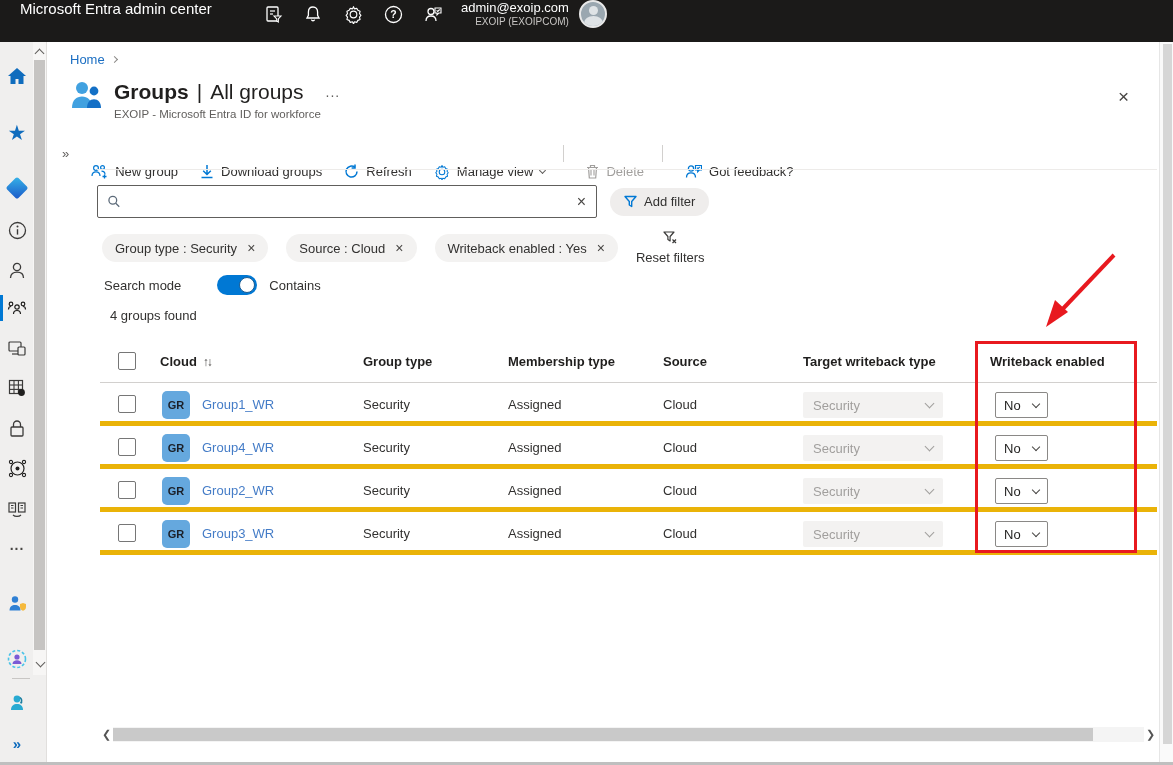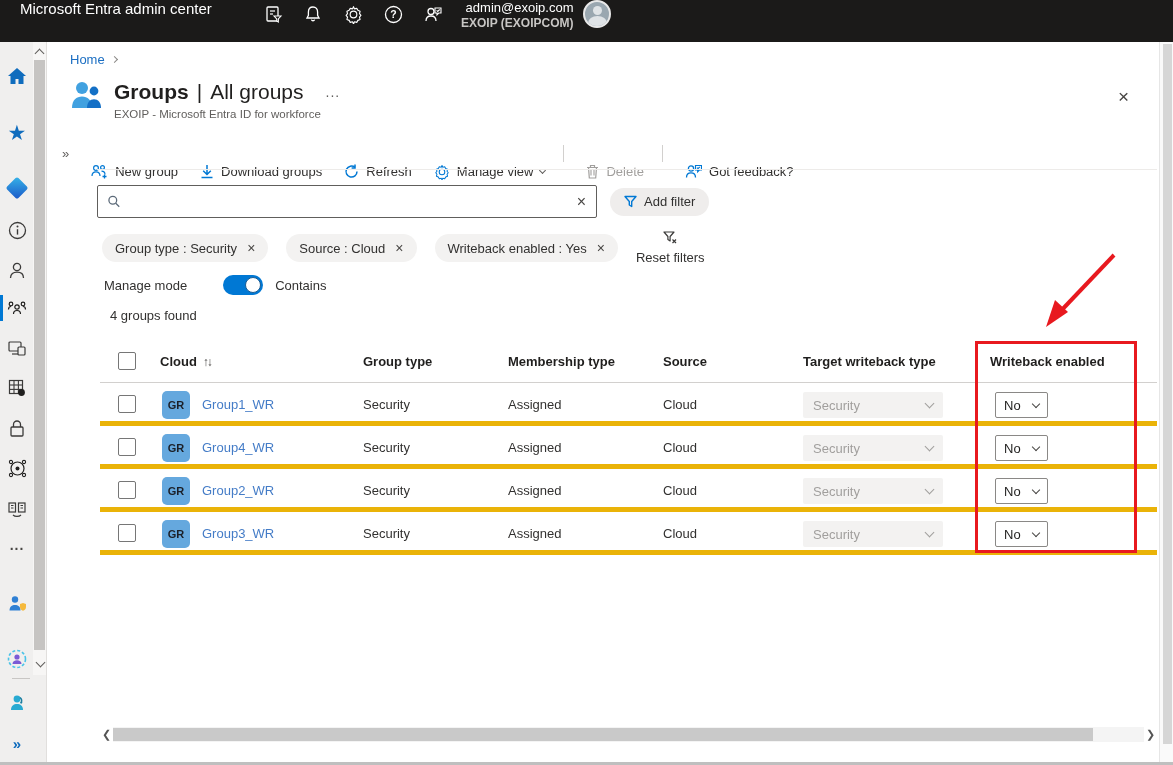--- a/index.html
+++ b/index.html
@@ -9,21 +9,21 @@
   
   .topbar { position:absolute; left:0; top:0; width:1173px; height:42px; background:#1b1a19; display:flex; align-items:flex-start; z-index:50; }
   .brand { color:#fff; font-size:15px; margin-left:20px; width:215px; white-space:nowrap; }
   .topsearch { width:537px; height:27px; background:#484644; border:1px solid #7d7b79; border-radius:2px; display:flex; align-items:center; padding:0 8px; gap:7px; }
   .topsearch input { background:transparent; border:none; outline:none; color:#e8e6e3; font-size:13px; width:100%; font-family:"Liberation Sans",sans-serif; }
   .topsearch input::placeholder { color:#d2d0ce; }
   .topicons { display:flex; align-items:center; gap:12px; margin-left:24px; }
   .topicon { width:28px; height:28px; display:flex; align-items:center; justify-content:center; color:#fff; cursor:pointer; }
   .account { margin-left:14px; text-align:right; line-height:1.25; }
   .account .email { color:#fff; font-size:13px; }
-  .account .tenant { color:#c8c6c4; font-size:12px; font-weight:bold; }
+  .account .tenant { color:#c8c6c4; font-size:10px; font-weight:normal; }
   .avatar-circle { width:28px; height:28px; border-radius:50%; background:#9aa7b0; margin:0 8px 0 10px; position:relative; overflow:hidden; border:2px solid #e8e8e8; }
   .avatar-circle:before { content:""; position:absolute; left:8px; top:4px; width:9px; height:9px; border-radius:50%; background:#dfe3e6; }
   .avatar-circle:after { content:""; position:absolute; left:3px; top:14px; width:19px; height:14px; border-radius:50% 50% 0 0; background:#dfe3e6; }
 
   
   .sidebar { position:absolute; left:0; top:42px; width:47px; height:723px; background:#f0efee; border-right:1px solid #e1dfdd; }
   .sb-item { position:absolute; left:0; width:34px; height:32px; display:flex; align-items:center; justify-content:center; cursor:pointer; }
   .sb-sel-bar { position:absolute; left:0; width:3px; height:26px; background:#0078d4; }
   .sb-scroll { position:absolute; right:0; top:0; width:13px; height:633px; background:#f7f6f5; }
   .sb-thumb { position:absolute; right:1px; top:18px; width:11px; height:590px; background:#c6c4c2; }
@@ -398,21 +398,21 @@
     <div class="resetfilters">
       <svg width="14" height="13" viewBox="0 0 14 13">
           <path d="M1 1 h10 l-3.9 4.5 v4.5 l-2.2 -1.4 v-3.1 z" fill="none" stroke="#3b3a39" stroke-width="1.2" stroke-linejoin="round"></path>
           <path d="M9.5 8.5 l3.5 3.5 M13 8.5 L9.5 12" stroke="#3b3a39" stroke-width="1.2"></path>
         </svg>
       <span>Reset filters</span>
     </div>
   </div>
 
   <div class="searchmode">
-    <span>Manage mode</span>
+    <span>Search mode</span>
     <div class="toggle">
         <div class="knob"></div>
       </div>
     <span>Contains</span>
   </div>
 
   <div class="groupsfound">4 groups found</div>
 
   <div class="table">
     <div class="thead">

